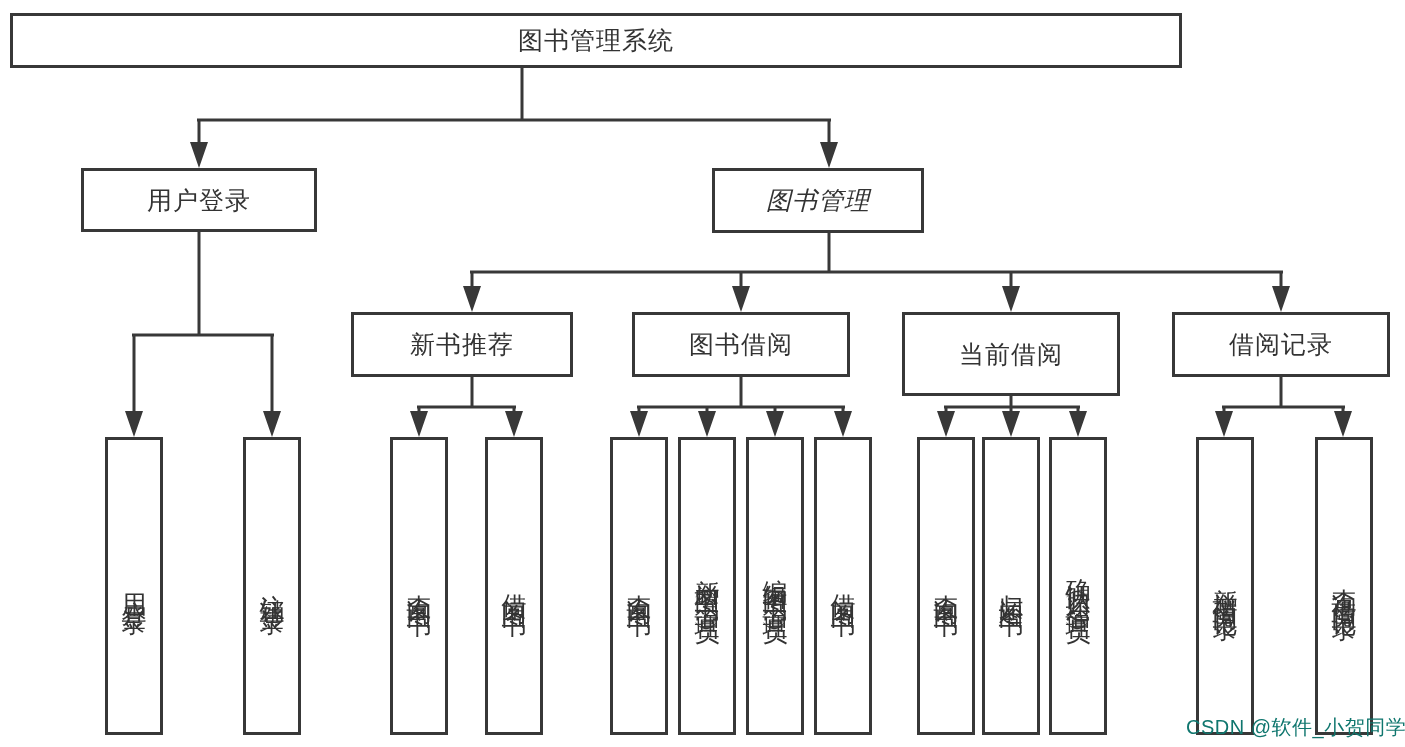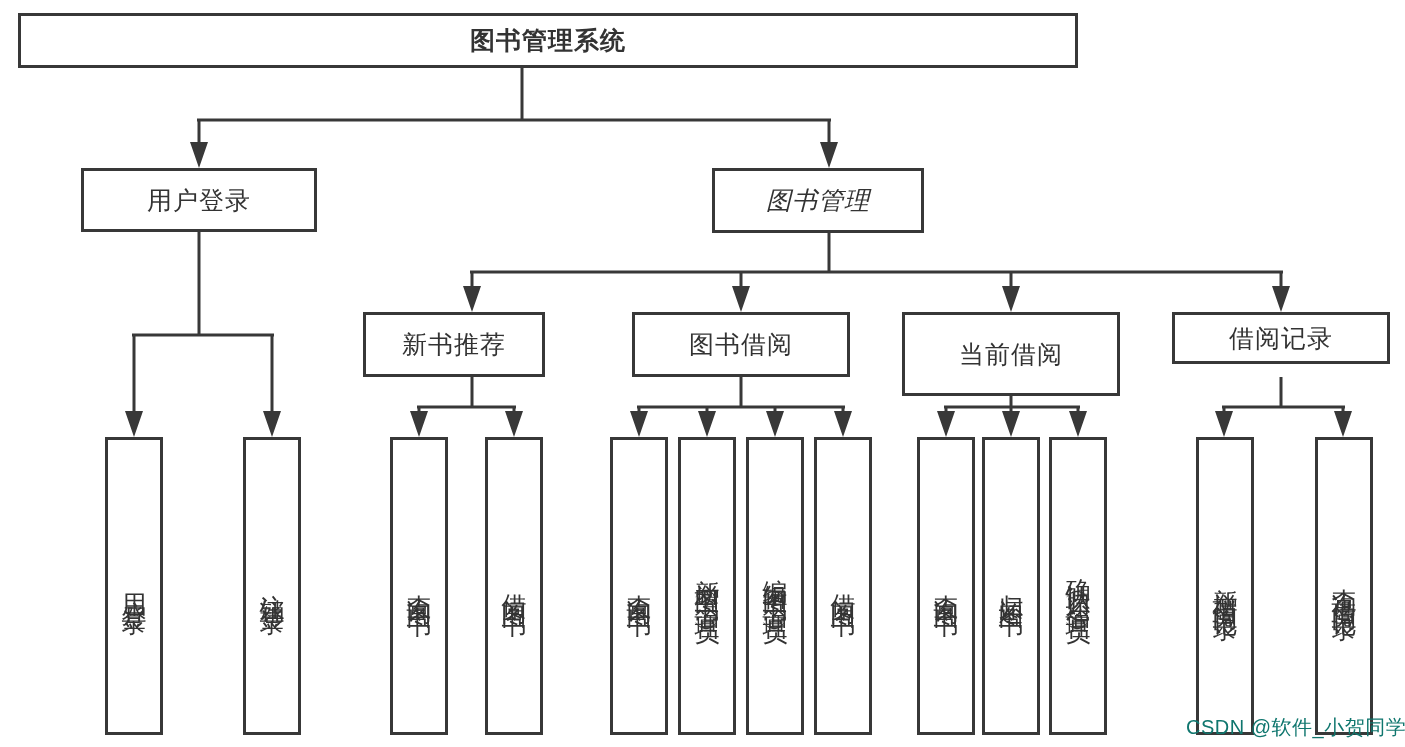--- a/index.html
+++ b/index.html
@@ -15,27 +15,27 @@
     display:flex;align-items:center;justify-content:center;
     color:#333333;
   }
   .h-box{font-size:25px;letter-spacing:1px;white-space:nowrap;}
   .v-box .vt{
     writing-mode:vertical-rl;text-orientation:mixed;
     font-size:25px;letter-spacing:6px;line-height:1;
     max-height:288px;
   }
   
-  #n-root   {left:18px;  top:13px;  width:1060px;height:55px;font-weight:bold;}
+  #n-root   {left:10px;  top:13px;  width:1172px;height:55px;}
   #n-login  {left:81px;  top:168px; width:236px; height:64px;}
   #n-mgmt   {left:712px; top:168px; width:212px; height:65px;font-style:italic;}
-  #n-rec    {left:363px; top:312px; width:182px; height:65px;font-family:Liberation Serif, serif;}
+  #n-rec    {left:351px; top:312px; width:222px; height:65px;font-family:Liberation Serif, serif;}
   #n-borrow {left:632px; top:312px; width:218px; height:65px;font-family:Liberation Mono, monospace;}
   #n-current{left:902px; top:312px; width:218px; height:84px;}
-  #n-records{left:1172px;top:312px; width:218px; height:52px;}
+  #n-records{left:1172px;top:312px; width:218px; height:65px;}
   
   .v-box{top:437px;height:298px;width:58px;}
   #n-ul1 {left:105px;}
   #n-ul2 {left:243px;}
   #n-rc1 {left:390px;}
   #n-rc2 {left:485px;}
   #n-bb1 {left:610px;}
   #n-bb2 {left:678px;}
   #n-bb3 {left:746px;}
   #n-bb4 {left:814px;}

